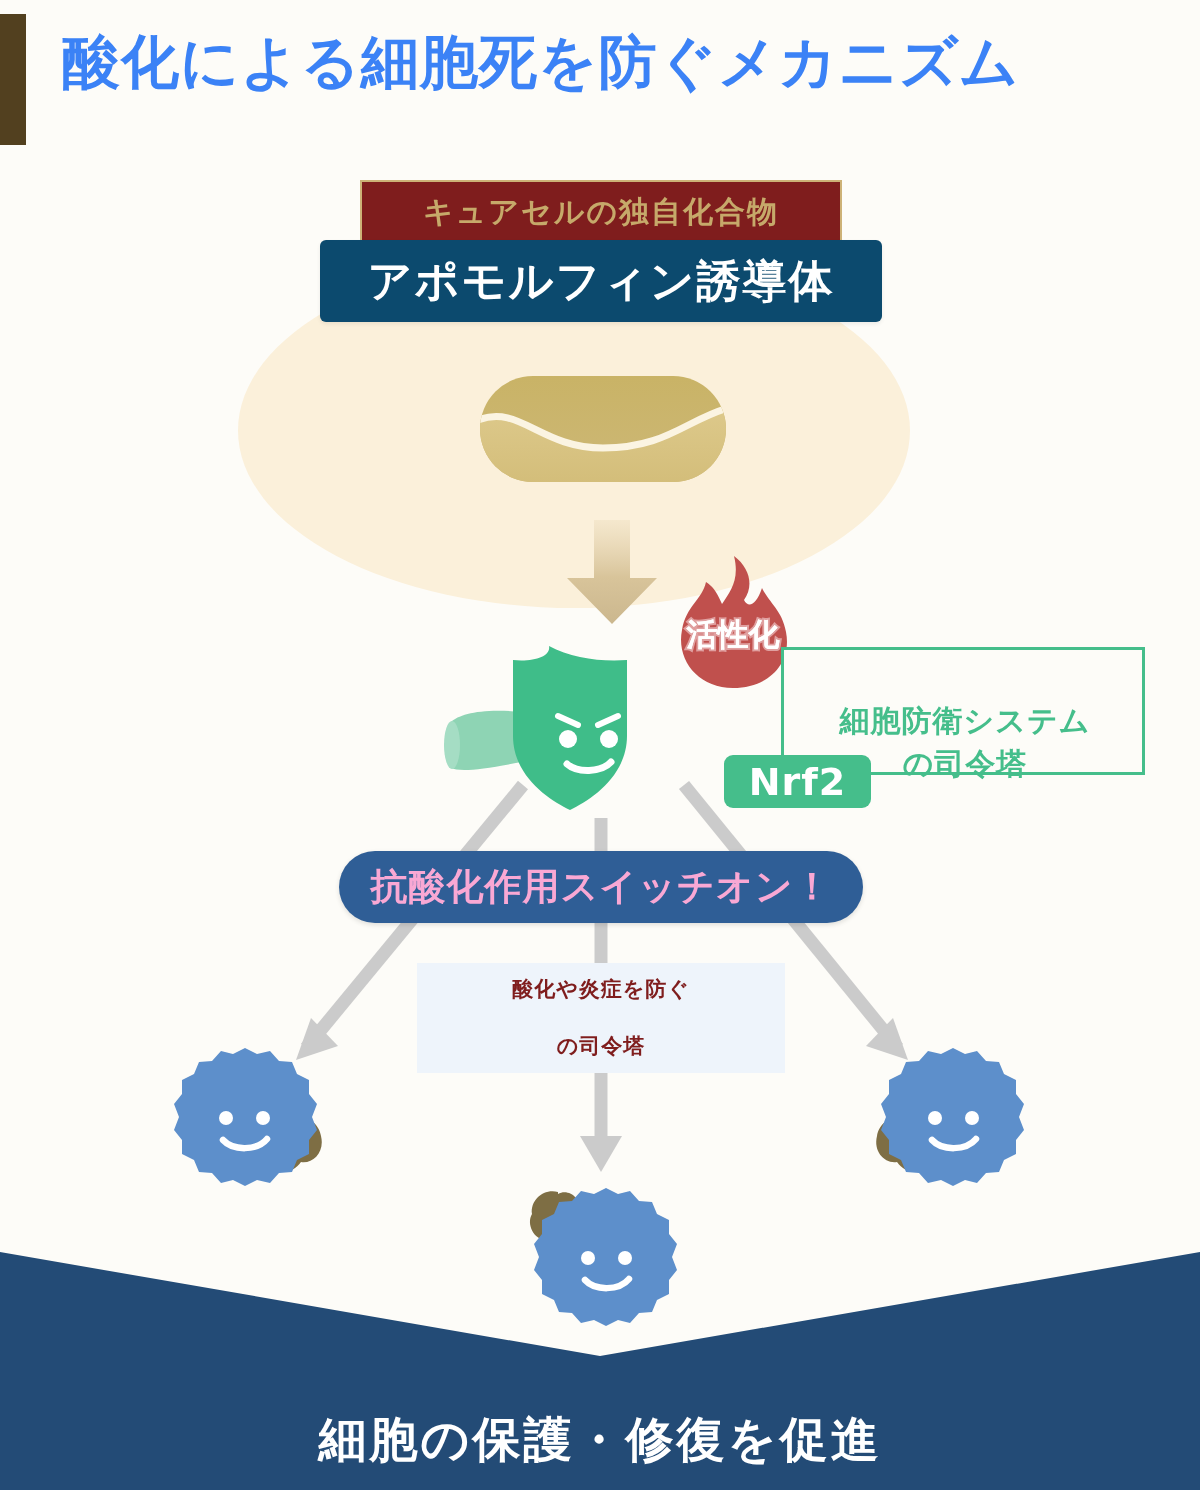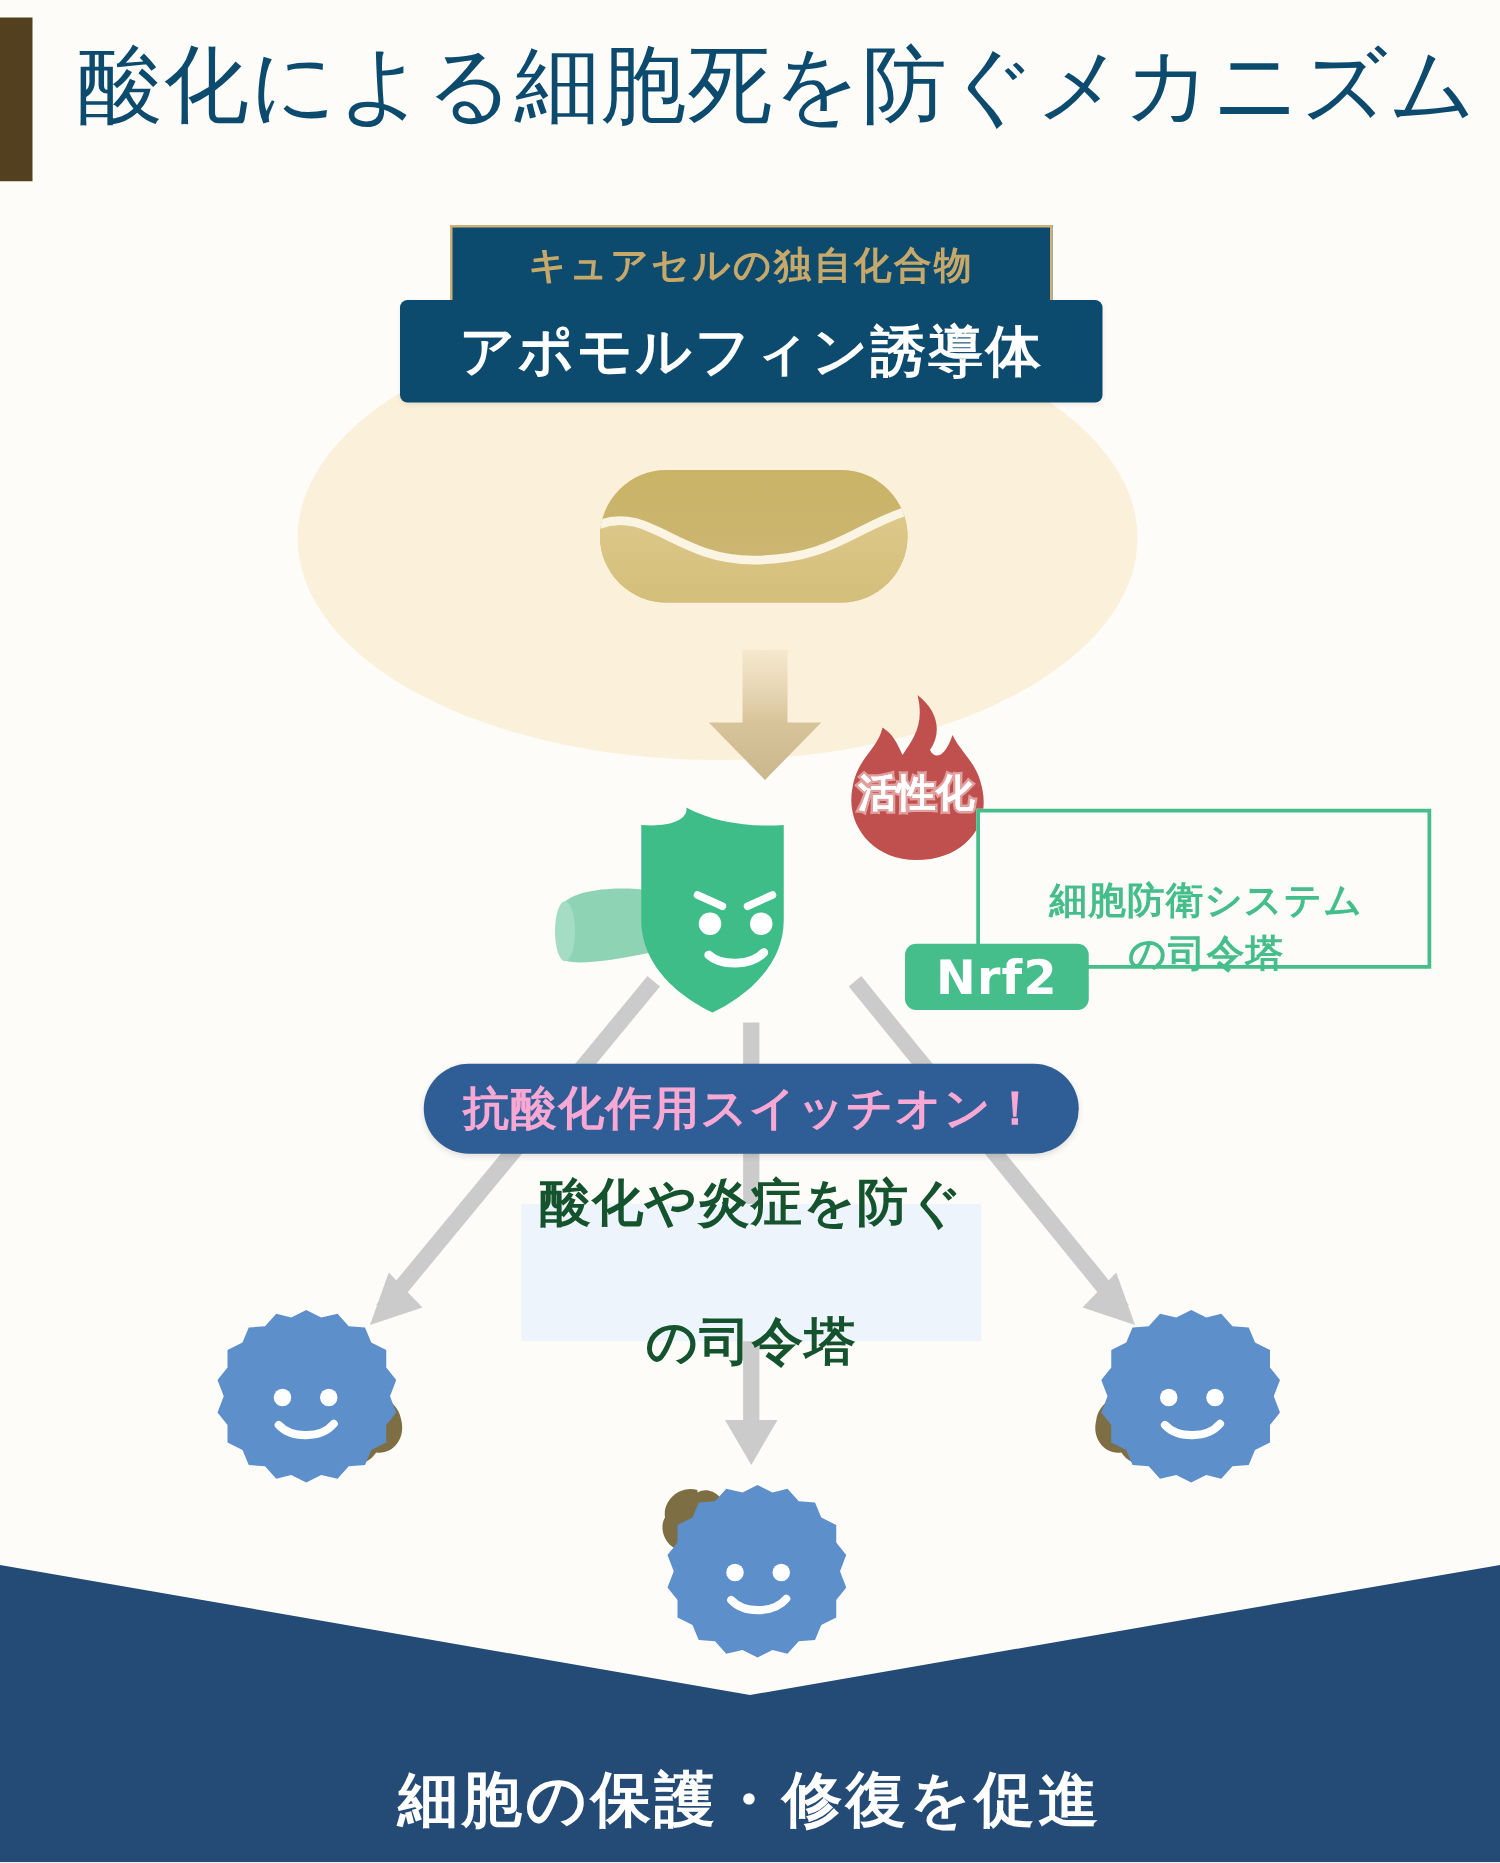--- a/index.html
+++ b/index.html
@@ -28,24 +28,24 @@
     top: 14px;
     width: 26px;
     height: 131px;
     background: #52401f;
   }
   .page-title {
     position: absolute;
     left: 62px;
     top: 28px;
     width: 1090px;
-    font-size: 68px;
-    font-weight: 400;
+    font-size: 58px;
+    font-weight: 700;
     letter-spacing: 1px;
-    color: #0c4a6e;
+    color: #3b82f6;
     line-height: 1.2;
     white-space: nowrap;
   }
 
   
   .cream-ellipse {
     position: absolute;
     left: 238px;
     top: 253px;
     width: 672px;
@@ -56,21 +56,21 @@
 
   
   .compound-sub {
     position: absolute;
     left: 360px;
     top: 180px;
     width: 482px;
     height: 64px;
     box-sizing: border-box;
     border: 2px solid #cdb277;
-    background: #0c4a6e;
+    background: #7f1d1d;
     display: flex;
     align-items: center;
     justify-content: center;
   }
   .compound-sub span {
     font-size: 30px;
     font-weight: 700;
     color: #c6a96a;
     letter-spacing: 2px;
   }
@@ -236,23 +236,23 @@
     width: 368px;
     height: 110px;
     background: #eef4fb;
     display: flex;
     align-items: center;
     justify-content: center;
   }
   .info-box span {
     display: block;
     text-align: center;
-    font-size: 41px;
-    font-weight: 700;
-    color: #14532d;
+    font-size: 21px;
+    font-weight: 700;
+    color: #7f1d1d;
     line-height: 1.35;
     letter-spacing: 1px;
   }
 
   
   .cell {
     position: absolute;
     width: 185px;
     height: 175px;
   }

